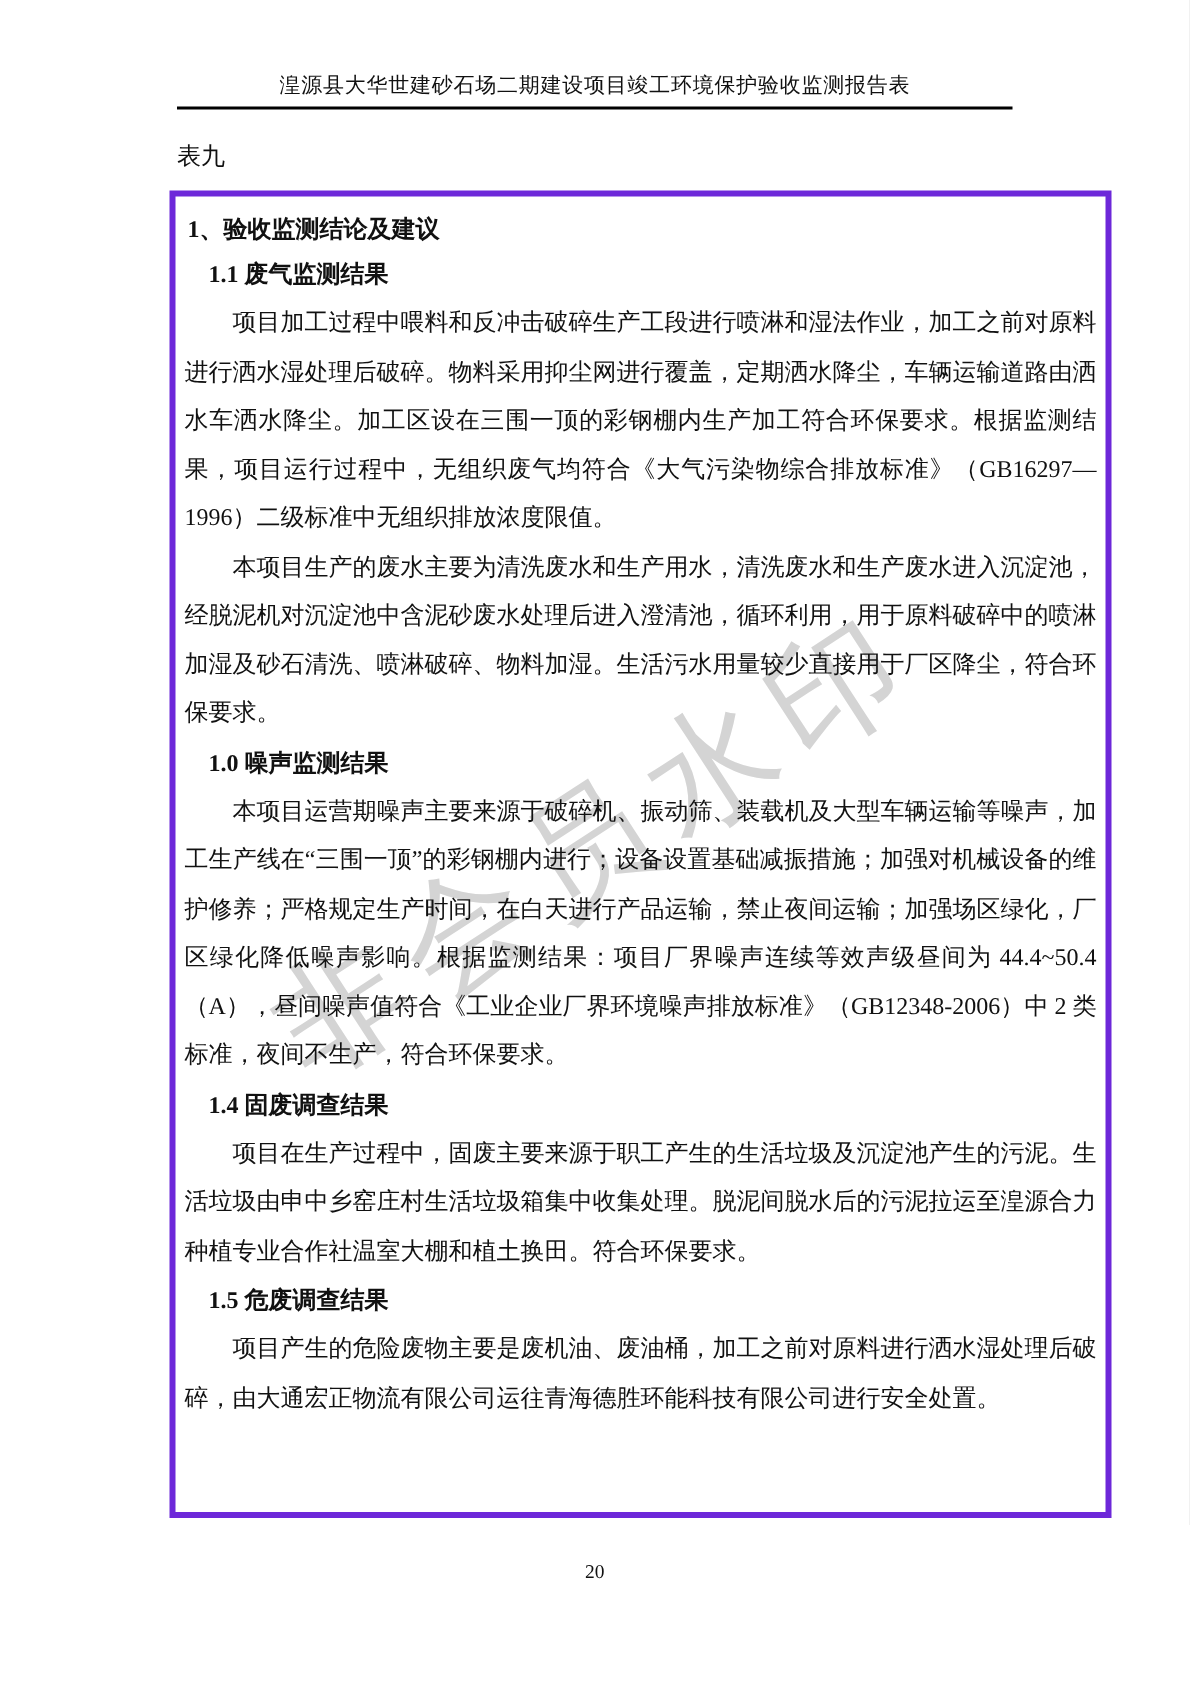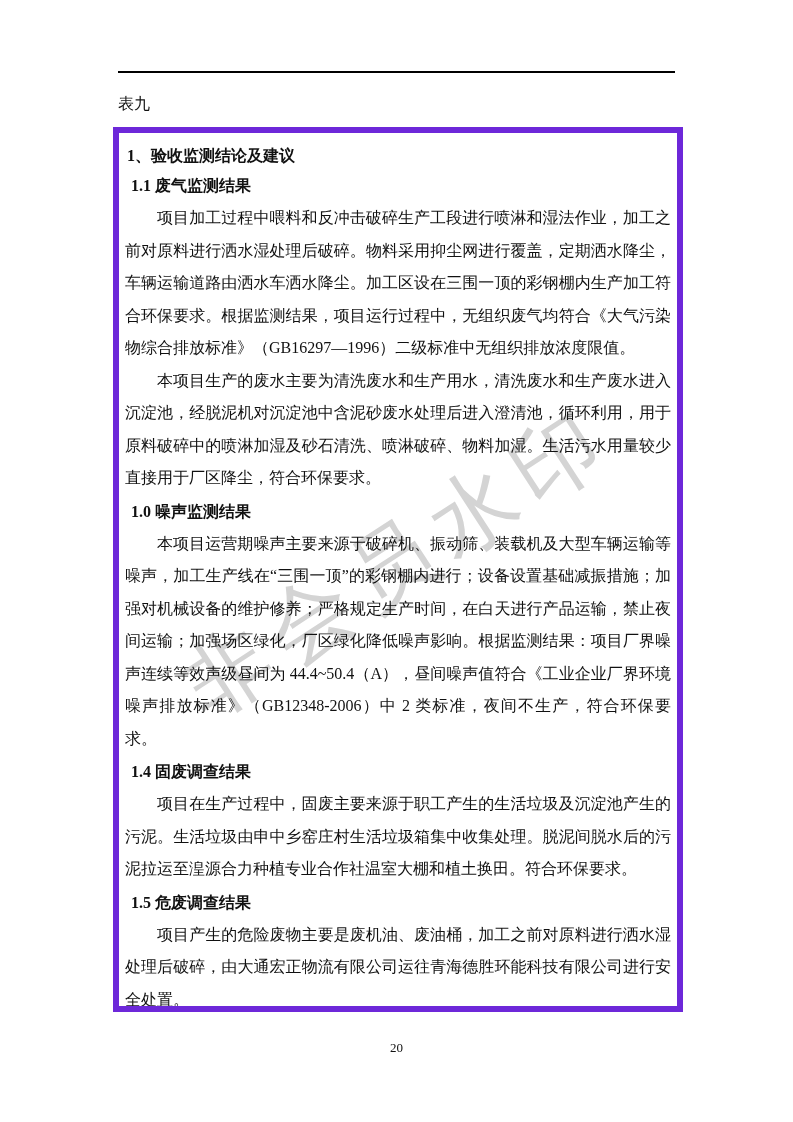--- a/index.html
+++ b/index.html
@@ -50,38 +50,38 @@
     top: 94px;
     left: 118px;
     font-size: 16px;
     font-weight: normal;
     z-index: 1;
   }
   .report-table {
     position: absolute;
     top: 127px;
     left: 113px;
-    width: 570px;
+    width: 628px;
     height: 885px;
-    border: 6px solid #6d28d9;
+    border: 4px solid #6d28d9;
     padding: 9px 6px 0 6px;
     z-index: 1;
     overflow: hidden;
   }
   .main-heading {
     font-size: 16px;
     font-weight: bold;
     line-height: 23px;
     margin: 2px 0 7px 2px;
   }
   .section-heading {
     font-size: 16px;
     font-weight: bold;
     line-height: 23px;
-    margin: 5px 0 5px 6px;
+    margin: 5px 0 5px 16px;
   }
   .section-body {
     font-size: 16px;
     line-height: 32.5px;
     text-align: justify;
     text-indent: 2em;
     margin: 0 0;
   }
   .page-number {
     position: absolute;
@@ -93,20 +93,21 @@
     z-index: 1;
   }
 </style>
 </head>
 <body>
 
 <div class="page">
 
   <div class="watermark">非会员水印</div>
 
+  <div class="doc-header-title">湟源县大华世建砂石场二期建设项目竣工环境保护验收监测报告表</div>
   <div class="header-rule"></div>
 
   <div class="table-label">表九</div>
 
   <div class="report-table">
     <div class="main-heading">1、验收监测结论及建议</div>
 
     <div>
       <div class="section-heading">1.1 废气监测结果</div>
       <p class="section-body">项目加工过程中喂料和反冲击破碎生产工段进行喷淋和湿法作业，加工之前对原料进行洒水湿处理后破碎。物料采用抑尘网进行覆盖，定期洒水降尘，车辆运输道路由洒水车洒水降尘。加工区设在三围一顶的彩钢棚内生产加工符合环保要求。根据监测结果，项目运行过程中，无组织废气均符合《大气污染物综合排放标准》（GB16297—1996）二级标准中无组织排放浓度限值。</p>

